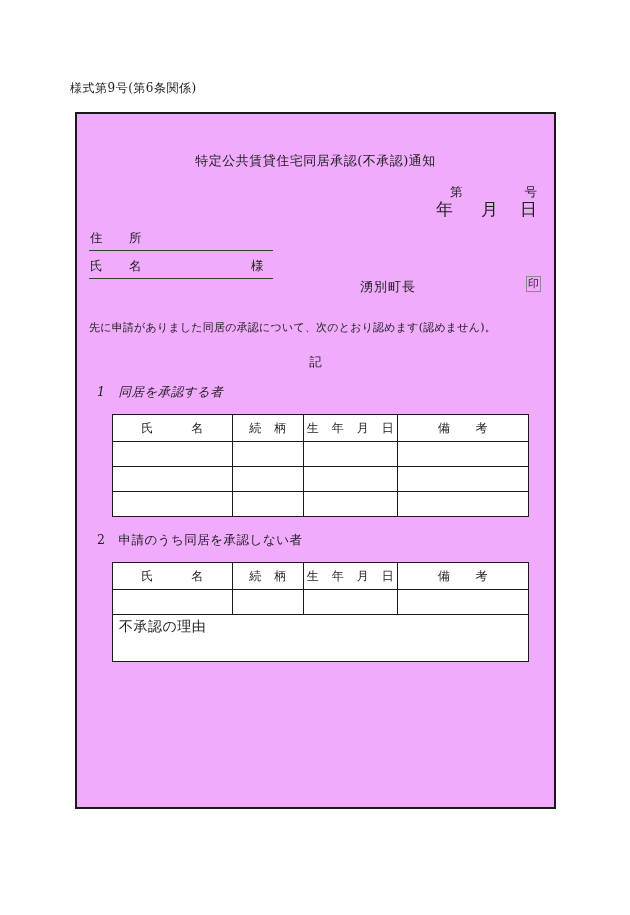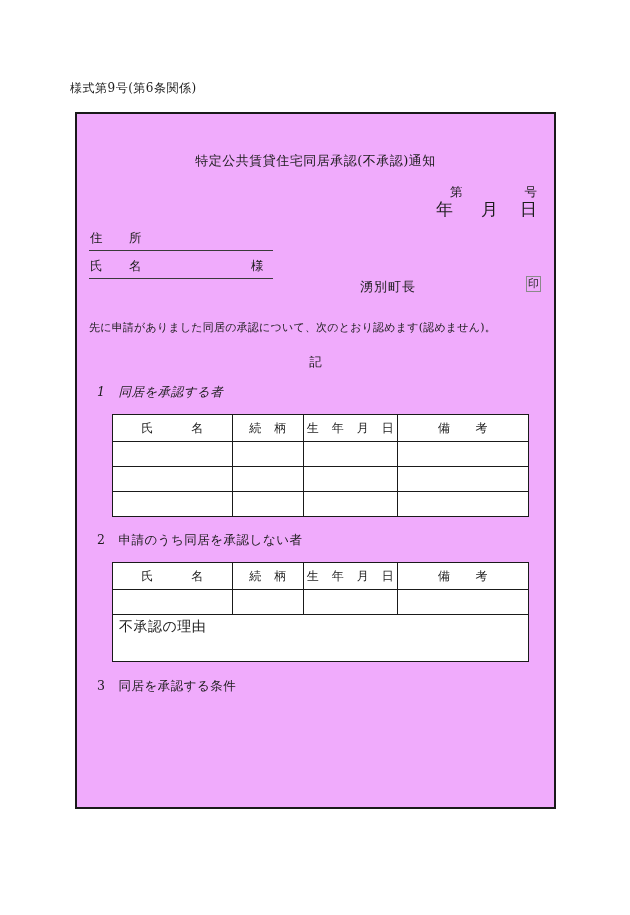--- a/index.html
+++ b/index.html
@@ -175,15 +175,14 @@
         <td></td>
       </tr>
       <tr>
         <td class="reason-cell" colspan="4">
           <span>不承認の理由</span>
         </td>
       </tr>
     </tbody>
   </table>
 
-  <div class="sec-heading sec-3">3　同居を承認する条件</div>
 
 </div>
 
 </body></html>

